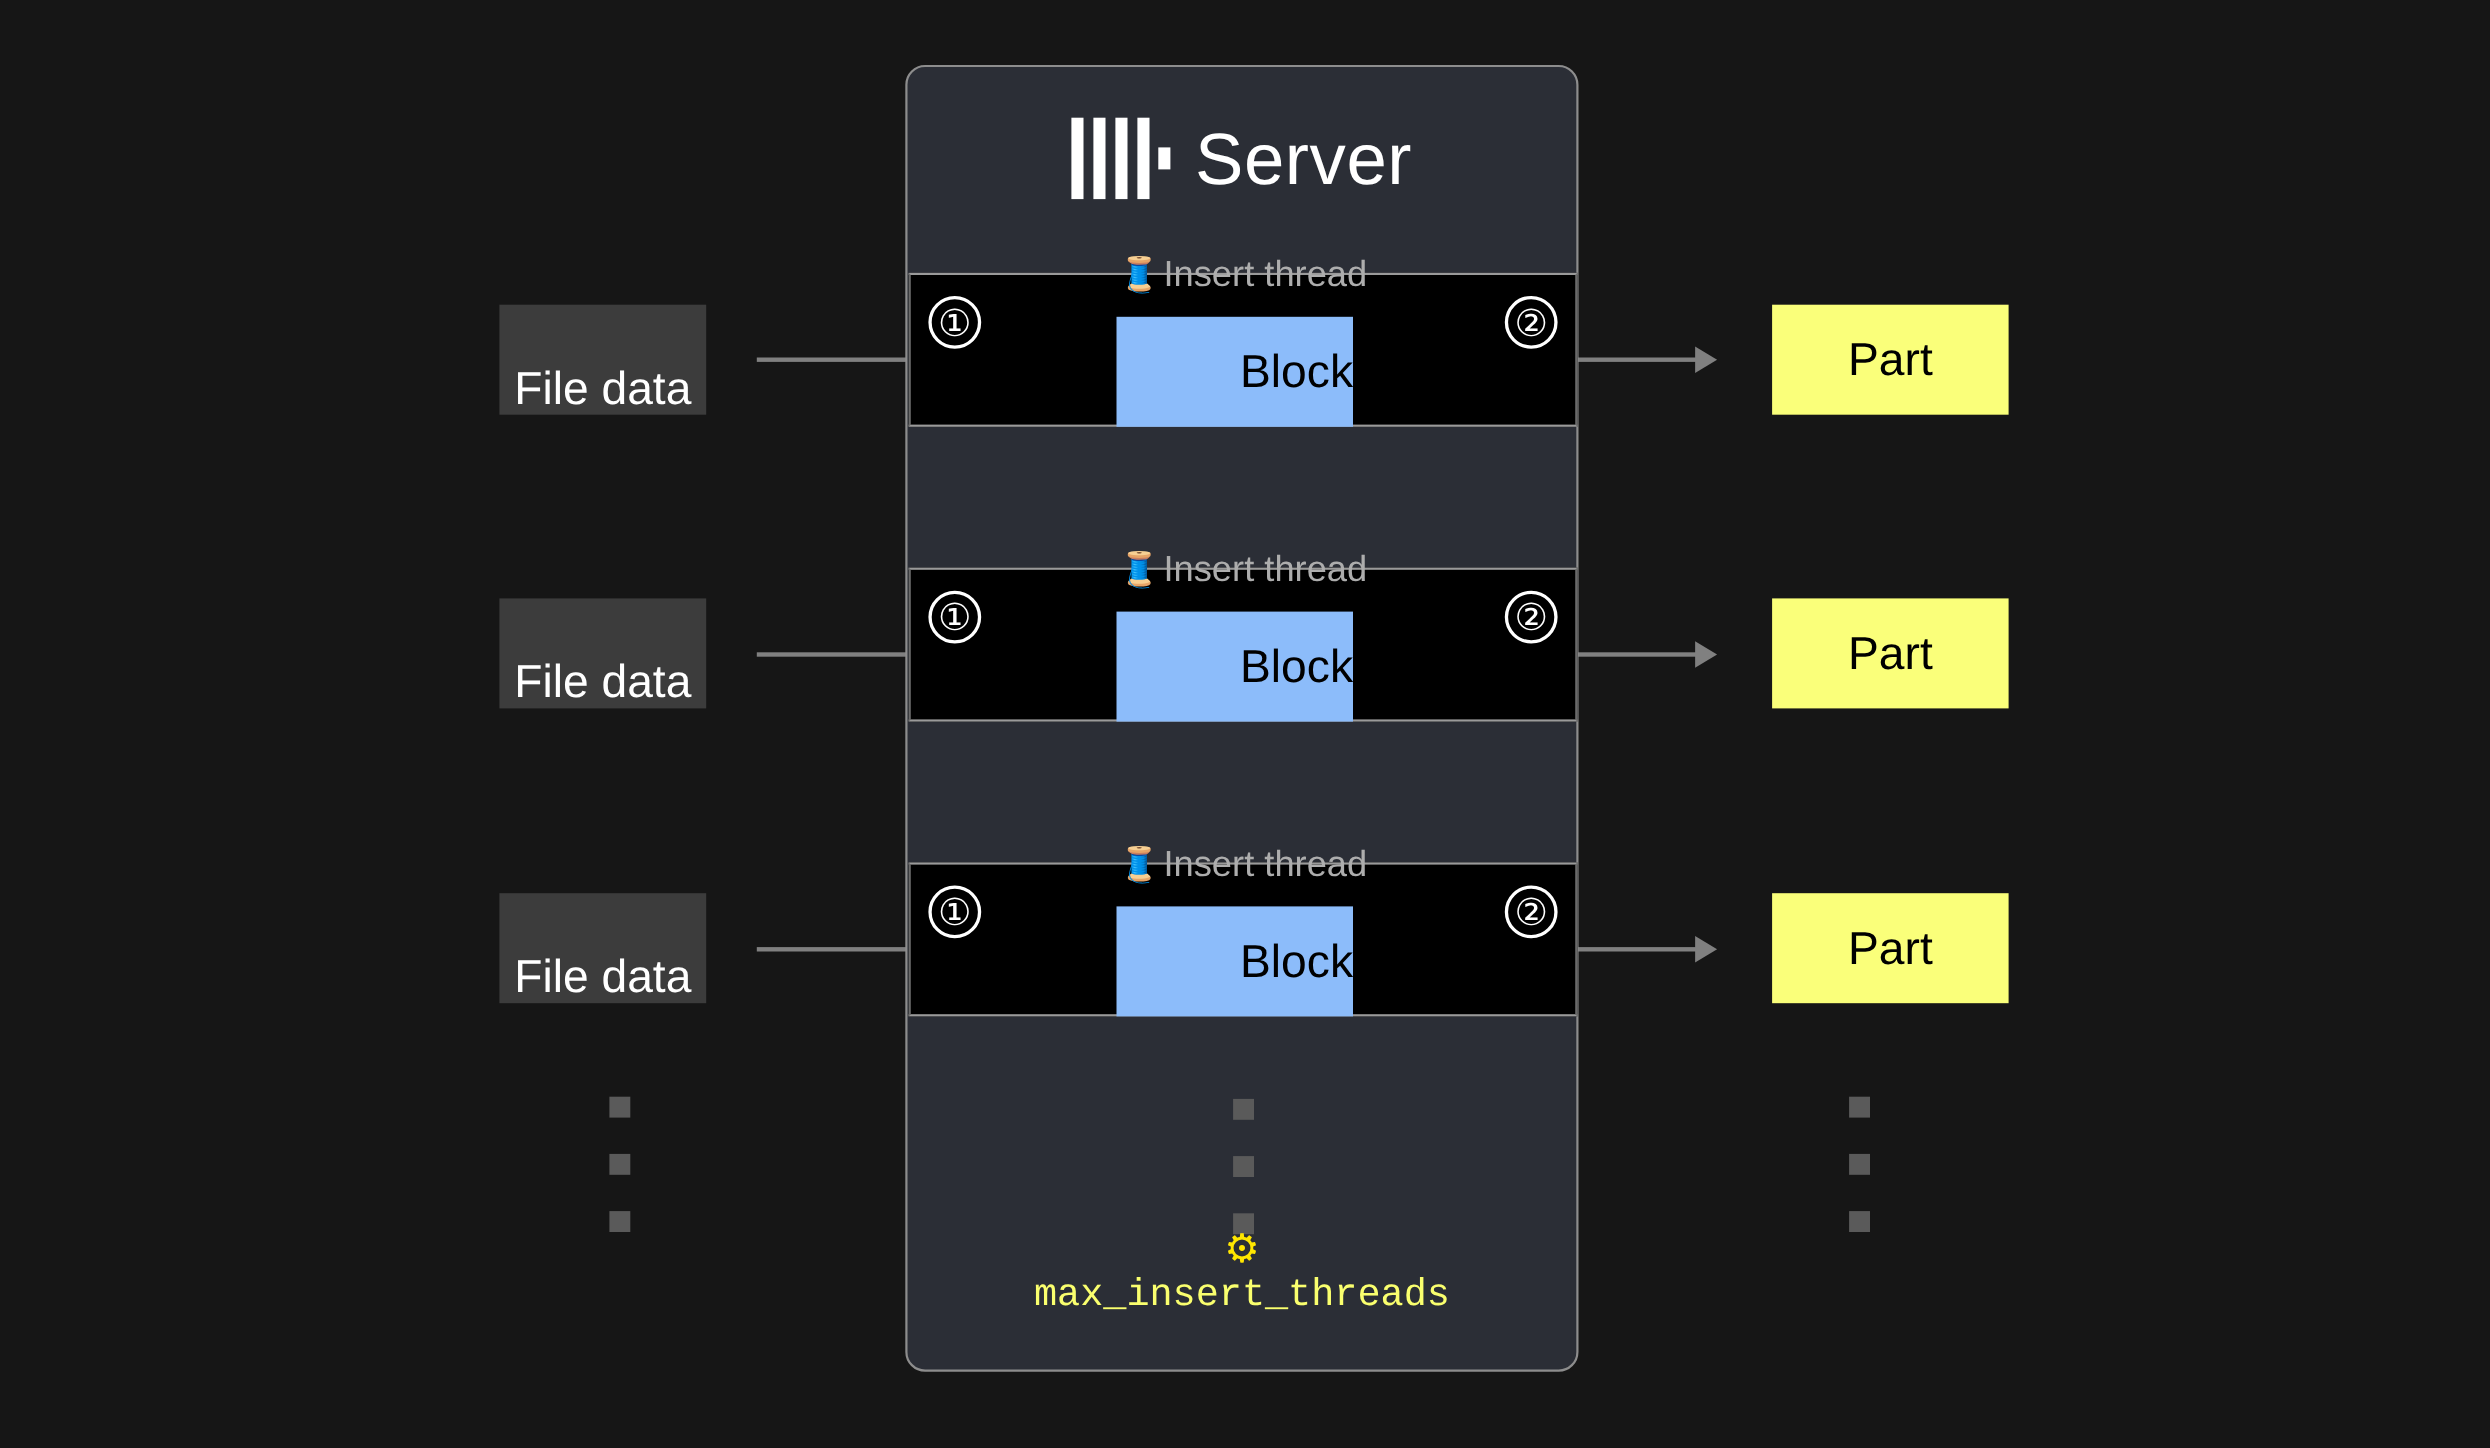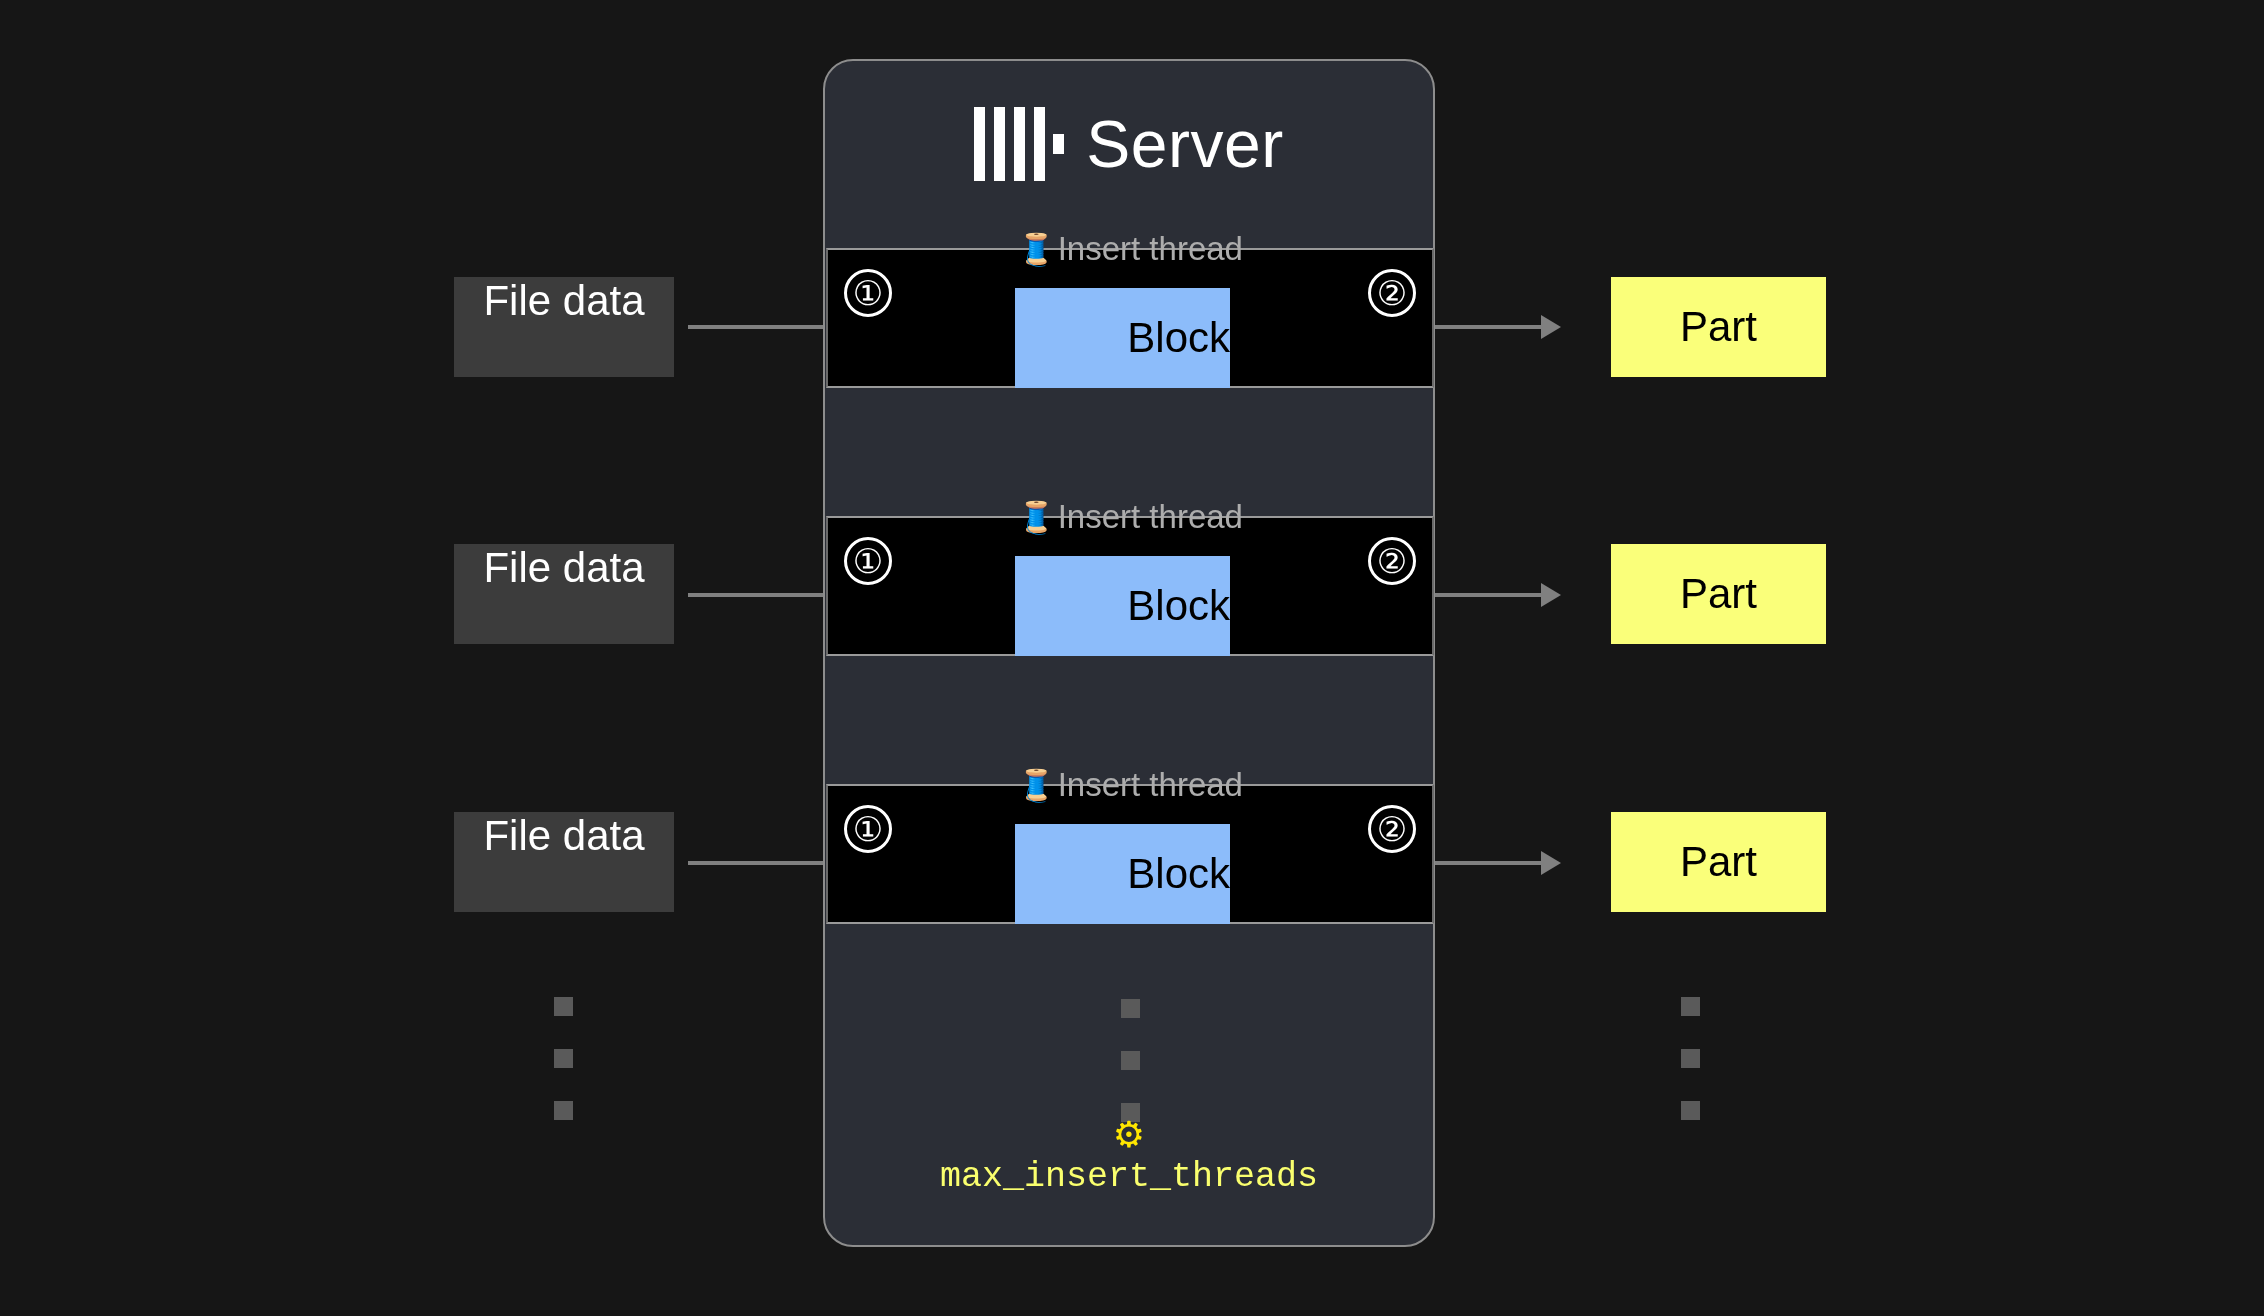--- a/index.html
+++ b/index.html
@@ -25,21 +25,21 @@
 
   
   #server-panel {
     position: absolute;
     left: 823px;
     top: 59px;
     width: 612px;
     height: 1188px;
     background: #2b2e36;
     border: 2px solid #8d8d8d;
-    border-radius: 30px;
+    border-radius: 18px;
     box-sizing: border-box;
   }
 
   #server-header {
     position: absolute;
     left: 0; top: 0;
     width: 100%;
     height: 166px;
     display: flex;
     align-items: center;
@@ -138,27 +138,27 @@
     color: #000000;
     font-size: 42px;
     display: flex;
     align-items: center;
     justify-content: flex-end;
   }
 
   
   .file-box {
     position: absolute;
-    width: 220px;
+    width: 188px;
     height: 100px;
     background: #3c3c3c;
     color: #ffffff;
     font-size: 42px;
     display: flex;
-    align-items: flex-start;
+    align-items: flex-end;
     justify-content: center;
   }
 
   
   .part-box {
     position: absolute;
     width: 215px;
     height: 100px;
     background: #faff7a;
     color: #000000;

